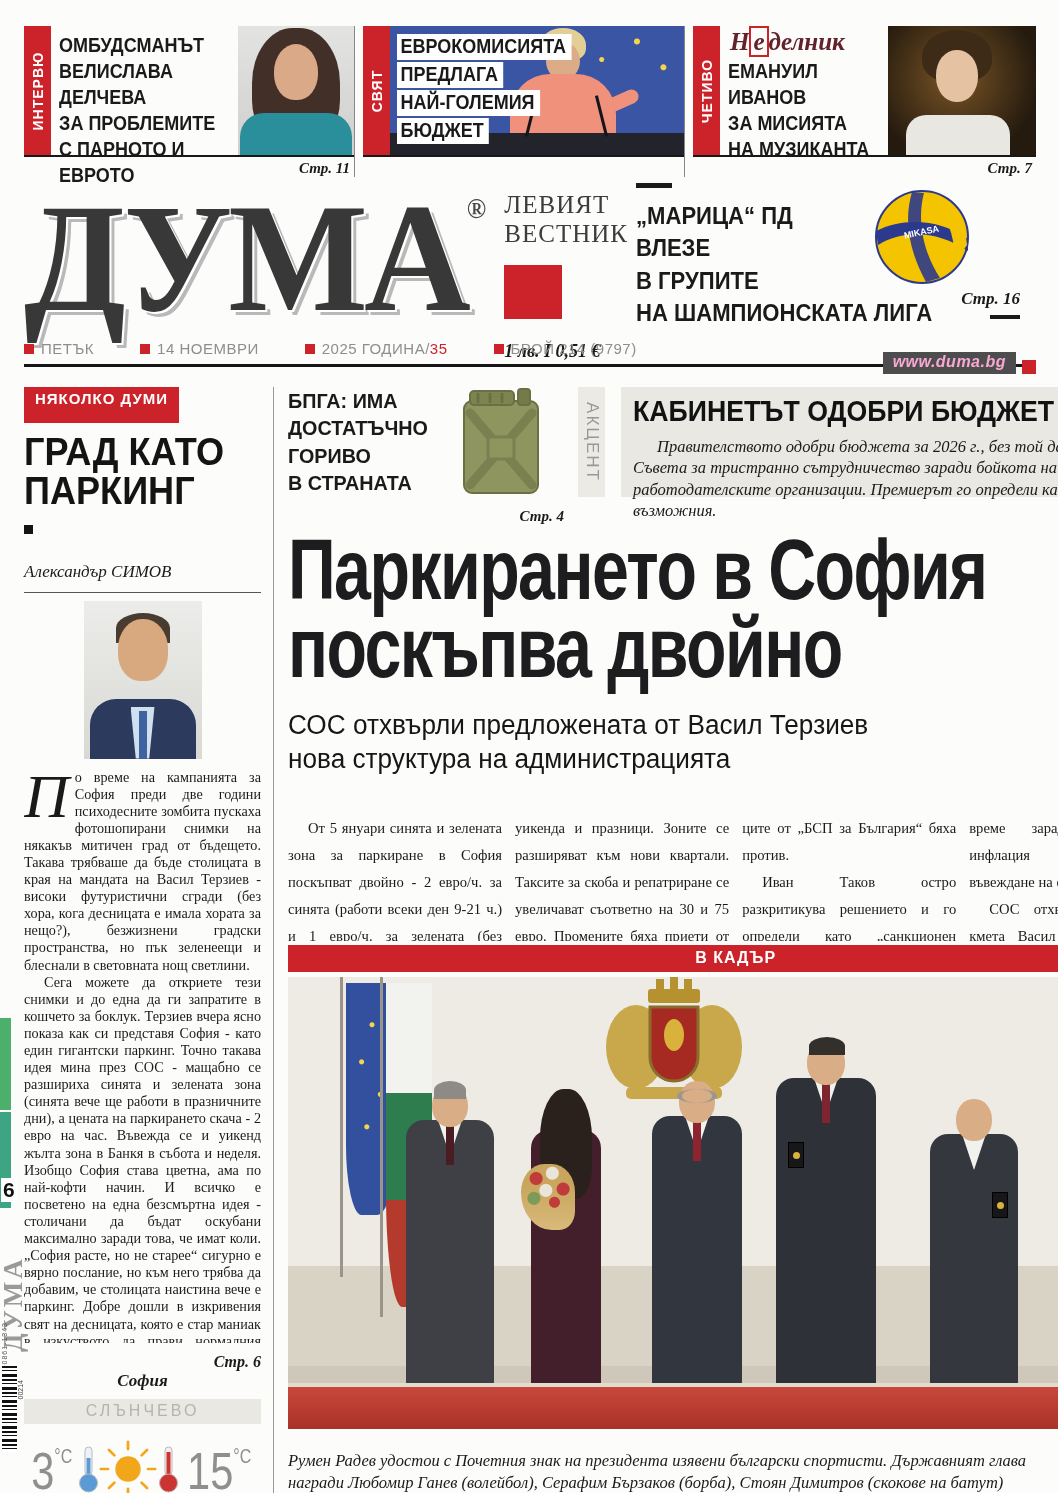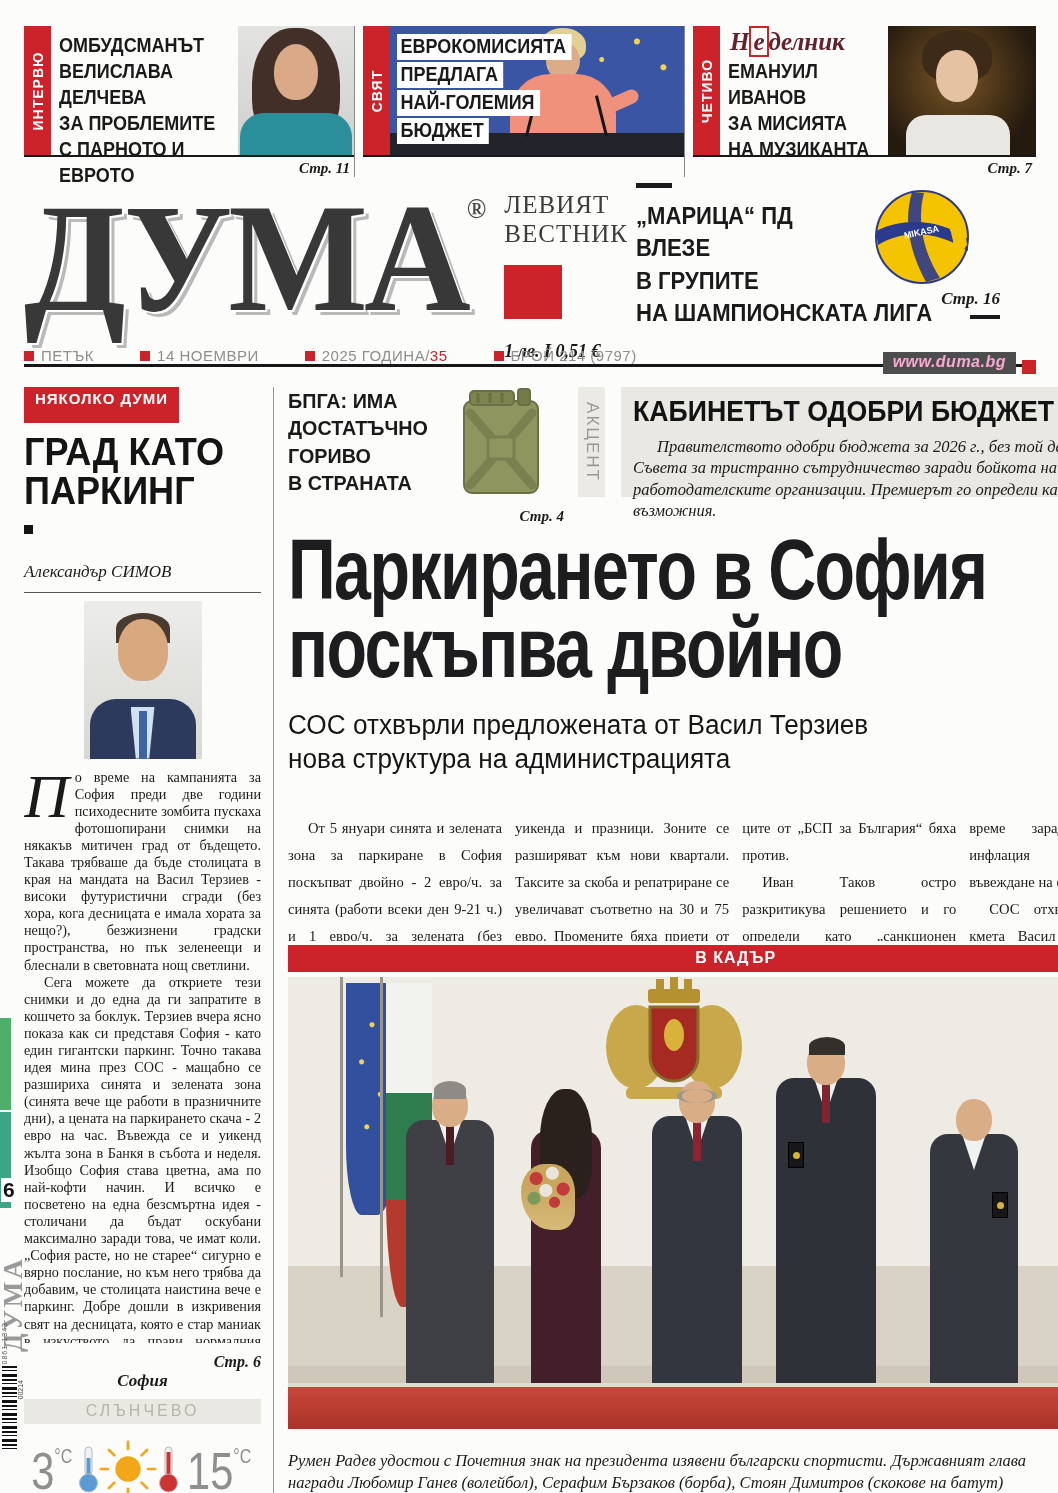--- a/index.html
+++ b/index.html
@@ -69,26 +69,26 @@
       text-shadow:2px 2px 0 #fff, 5px 5px 0 #b9b9b9; white-space:nowrap; transform:scaleY(1.04); transform-origin:left top; }
   .logo sup { font-size:26px; vertical-align:88px; letter-spacing:0; text-shadow:none; color:#4a4a4a; }
   .mast-mid { width:122px; padding:10px 0 0 18px; }
   .tagline { font-size:25px; line-height:1.15; color:#3c3c3c; letter-spacing:1px; }
   .red-square { width:58px; height:54px; background:#cc2229; margin-top:16px; }
   .price { font-style:italic; font-weight:bold; font-size:18px; margin-top:22px; white-space:nowrap; }
   .mast-right { flex:1; padding:2px 0 0 28px; position:relative; }
   .dash { width:36px; height:5px; background:#1a1a1a; margin-bottom:12px; }
   .sports-title { font-family:"Liberation Sans",sans-serif; font-weight:bold; font-size:24px; line-height:1.35; white-space:pre-line;
       transform:scaleX(.92); transform-origin:left top; }
-  .sports-page { position:absolute; right:36px; top:108px; font-style:italic; font-weight:bold; font-size:17px; }
+  .sports-page { position:absolute; right:16px; top:108px; font-style:italic; font-weight:bold; font-size:17px; }
   .sports-page .dash2 { width:30px; height:4px; background:#1a1a1a; margin:6px 0 0 auto; }
   .volleyball { position:absolute; right:66px; top:8px; width:96px; height:96px; }
 
   
-  .dateline { position:relative; border-bottom:3px solid #161616; height:34px; display:flex; align-items:flex-end; gap:46px;
+  .dateline { position:relative; border-bottom:3px solid #161616; height:34px; display:flex; align-items:center; gap:46px;
       font-family:"Liberation Sans",sans-serif; font-size:15px; color:#8e8e8e; letter-spacing:.5px; }
   .dateline .item { display:flex; align-items:center; gap:7px; white-space:nowrap; }
   .dateline .sq { width:10px; height:10px; background:#cc2229; flex:none; }
   .dateline .red { color:#cc2229; }
   .site-chip { position:absolute; right:20px; bottom:-10px; background:#4d4d4d; color:#f9a8d4; font-style:italic; font-weight:bold;
       font-family:"Liberation Sans",sans-serif; font-size:16px; padding:1px 10px 3px; }
   .site-sq { position:absolute; right:0; bottom:-10px; width:14px; height:14px; background:#cc2229; }
 
   
   .grid { display:flex; margin-top:20px; }

